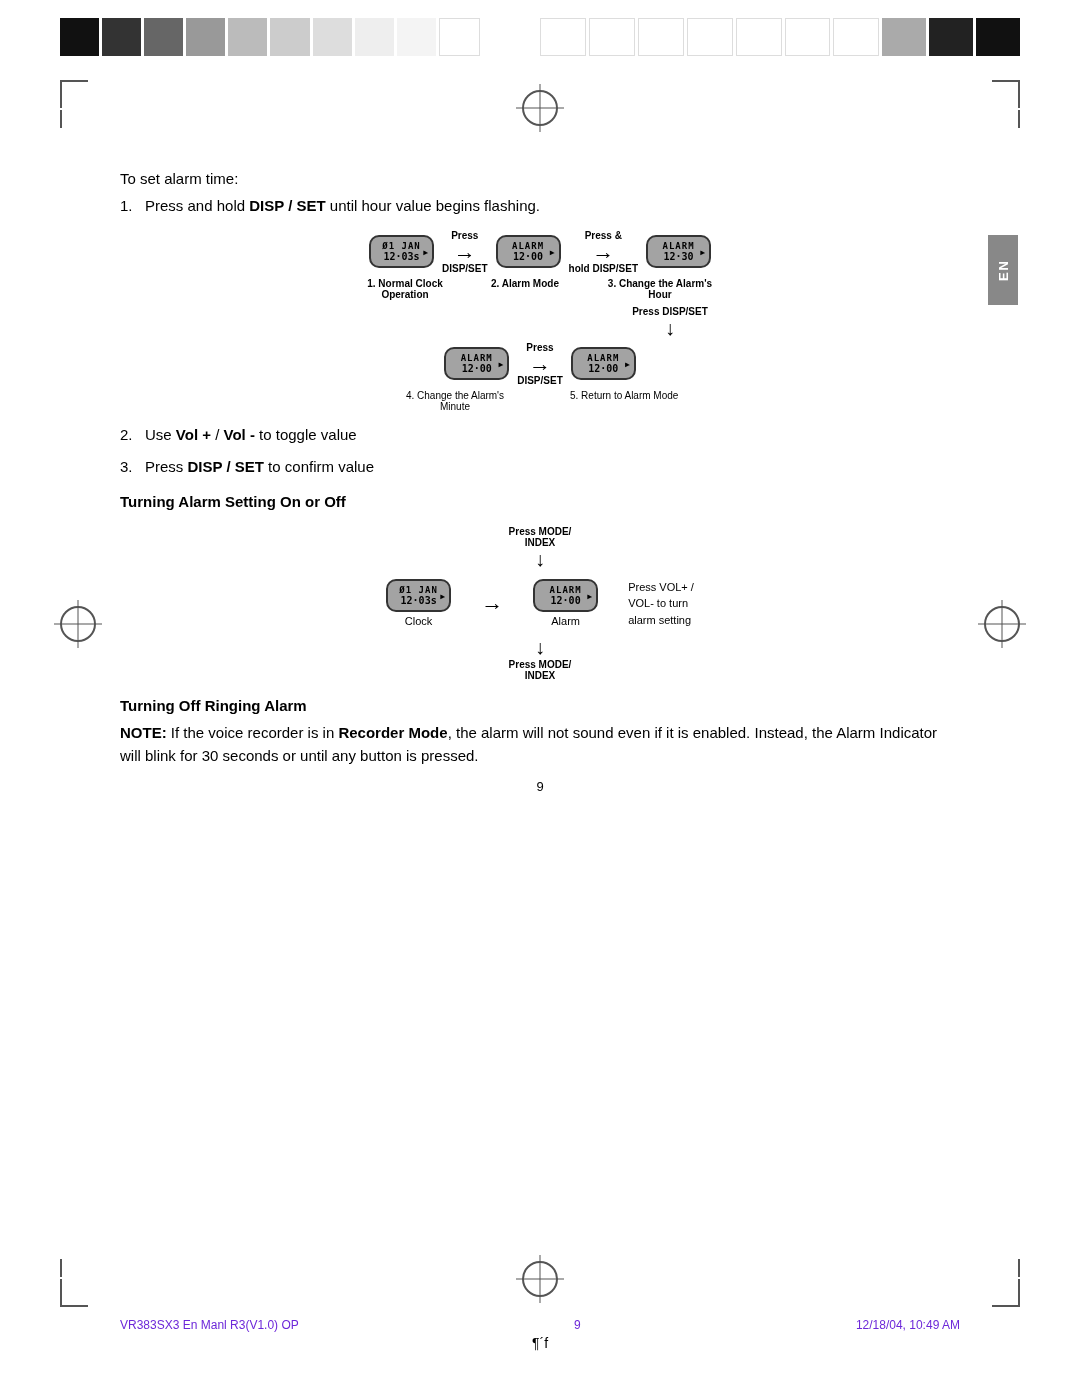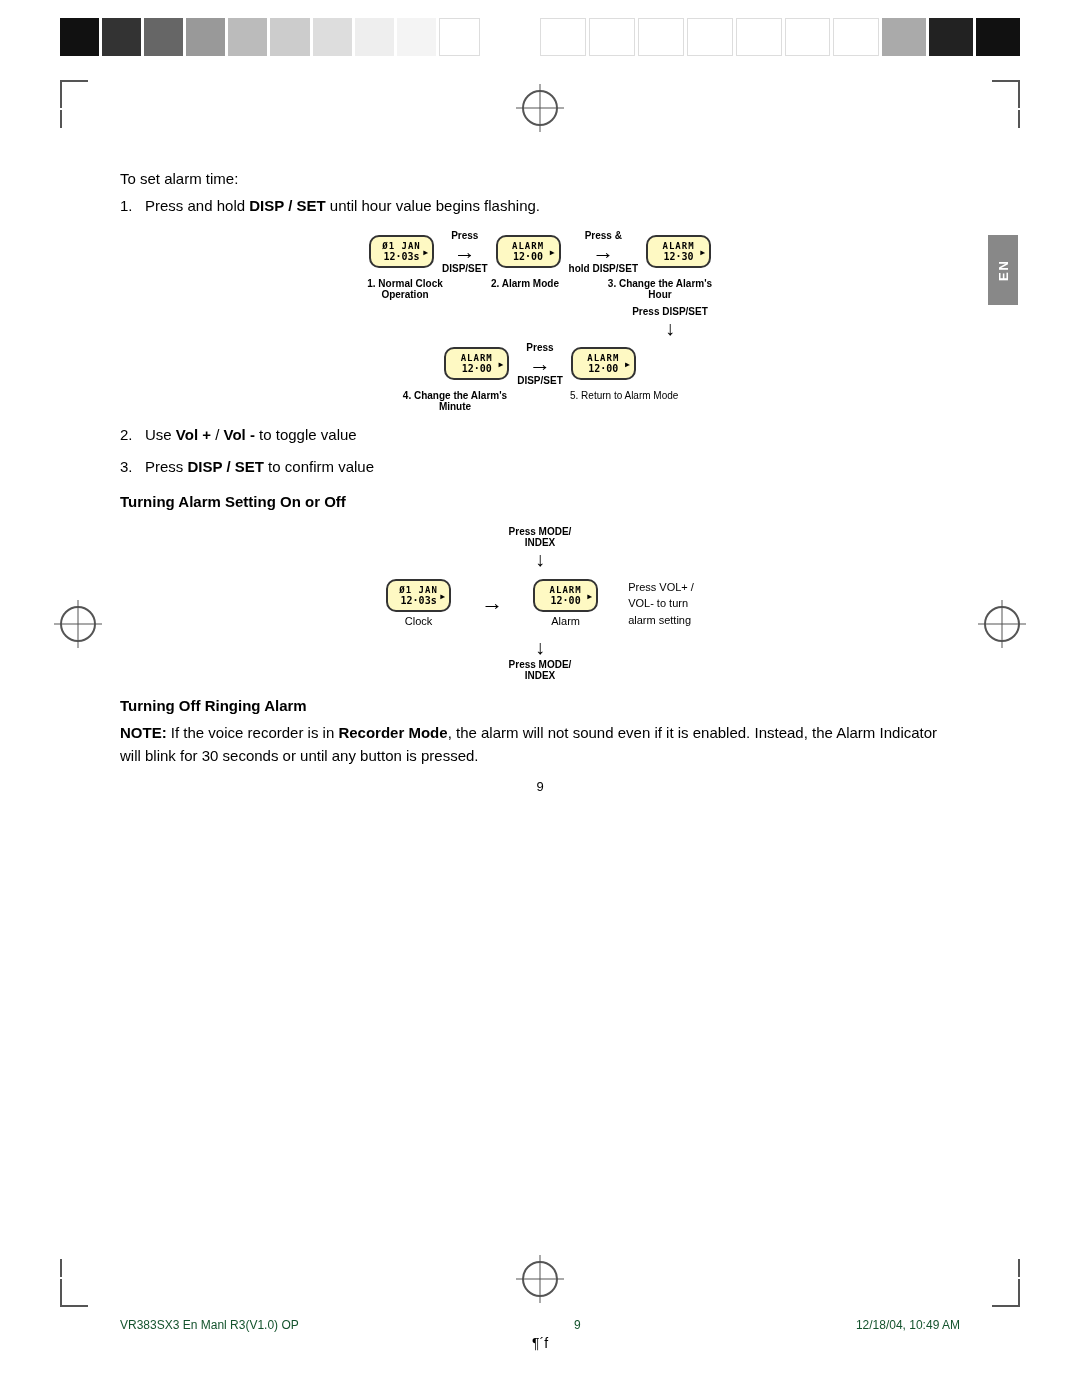--- a/index.html
+++ b/index.html
@@ -146,21 +146,21 @@
     .display-icon {
       display: inline-block;
       border: 2px solid #333;
       border-radius: 10px;
       padding: 4px 11px;
       font-size: 11px;
       font-weight: bold;
       text-align: center;
       min-width: 65px;
       position: relative;
-      background: #fef9c3;
+      background: #a3a3a3;
       font-family: monospace;
     }
     .display-icon .top-line {
       font-size: 9px;
       display: block;
       letter-spacing: 1px;
     }
     .display-icon .bottom-line {
       font-size: 10px;
       display: block;
@@ -224,21 +224,21 @@
 
     
     .footer {
       position: absolute;
       bottom: 55px;
       left: 120px;
       right: 120px;
       display: flex;
       justify-content: space-between;
       font-size: 12px;
-      color: #14532d;
+      color: #6d28d9;
     }
 
     
     .bottom-symbol {
       position: absolute;
       bottom: 36px;
       left: 50%;
       transform: translateX(-50%);
       font-size: 14px;
     }
@@ -372,21 +372,21 @@
       <div class="flow-item">
         <div class="display-icon">
           <span class="top-line">ALARM</span>
           <span class="bottom-line">12·00</span>
           <span class="speaker">▶</span>
         </div>
       </div>
     </div>
 
     <div style="display:flex;justify-content:center;gap:50px;">
-      <div style="font-size:10px;text-align:center;width:130px;font-weight:bold;">4. Change the Alarm's Minute</div>
+      <div style="font-size:10px;text-align:center;width:130px;">4. Change the Alarm's Minute</div>
       <div style="font-size:10px;text-align:left;width:120px;">5. Return to Alarm Mode</div>
     </div>
 
   </div>
 
   <p class="step-item">
     2. &nbsp; Use <b>Vol +</b> / <b>Vol -</b> to toggle value
   </p>
   <p class="step-item">
     3. &nbsp; Press <b>DISP / SET</b> to confirm value

